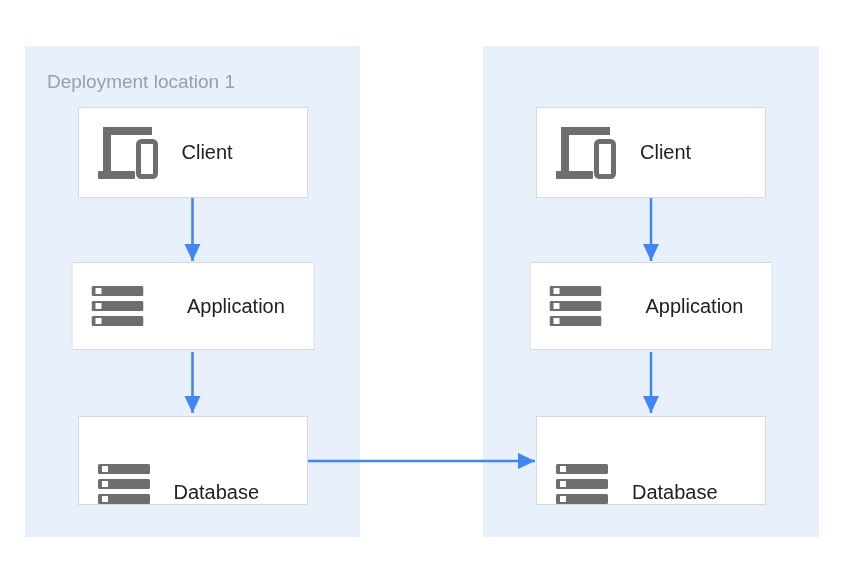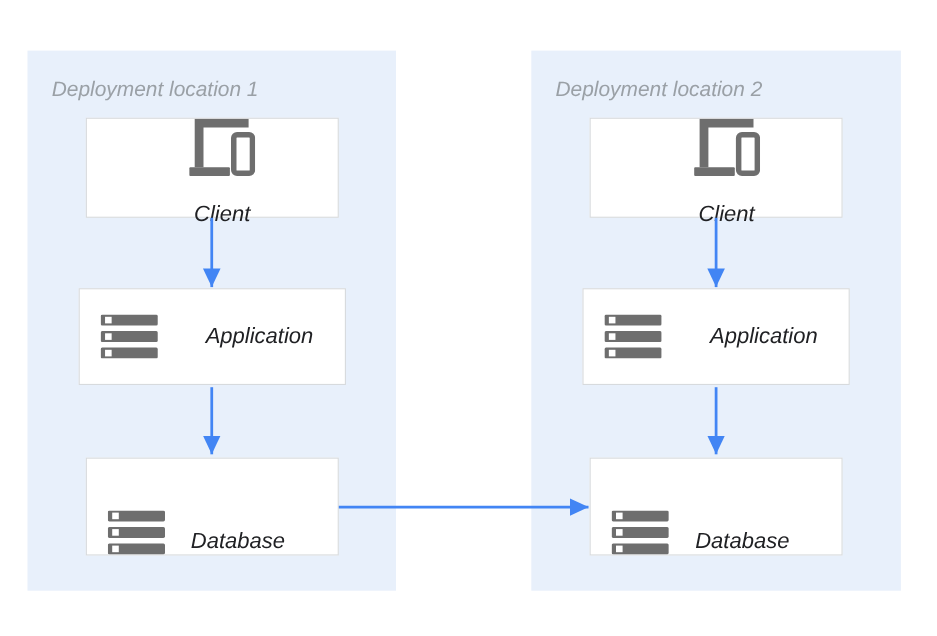--- a/index.html
+++ b/index.html
@@ -13,21 +13,20 @@
     width: 852px;
     height: 578px;
     background: #ffffff;
     overflow: hidden;
   }
   .panel {
     position: absolute;
     top: 46px;
     height: 491px;
     background: var(--panel-bg, #E8F0FB);
-    font-style: italic;
   }
   .panel-1 { left: 25px;  width: 335px; }
   .panel-2 { left: 483px; width: 336px; }
   .panel-title {
     position: absolute;
     top: 24px;
     left: 22px;
     font-size: 19px;
     line-height: 23px;
     color: var(--title-text, #9AA0A6);
@@ -38,21 +37,21 @@
     left: 50%;
     transform: translateX(-50%);
     box-sizing: border-box;
     background: #ffffff;
     border: 1px solid var(--node-border, #D7DADD);
     display: flex;
     align-items: center;
     padding-left: 19px;
     gap: 24px;
   }
-  .node-client      { top: 61px;  width: 230px; height: 91px; flex-direction: column; }
+  .node-client      { top: 61px;  width: 230px; height: 91px; }
   .node-application { top: 216px; width: 243px; height: 88px; gap: 44px; }
   .node-database    { top: 370px; width: 230px; height: 89px; align-items: flex-end; }
   .node .label {
     font-size: 20px;
     color: var(--label-text, #202124);
     white-space: nowrap;
   }
   .icon { display: inline-flex; flex: 0 0 auto; }
   .icon svg { display: block; }
   .icon .bar   { fill: var(--icon, #6E6E6E); }
@@ -119,21 +118,20 @@
           <rect class="sq" x="4" y="2" width="6" height="6"></rect>
           <rect class="sq" x="4" y="17" width="6" height="6"></rect>
           <rect class="sq" x="4" y="32" width="6" height="6"></rect>
         </svg>
       </span>
       <span class="label">Database</span>
     </div>
   </section>
 
   <section class="panel panel-2">
-    <div class="panel-title">Deployment location 2</div>
 
     <div class="node node-client">
       <span class="icon">
         <svg width="60" height="52" viewBox="0 0 60 52">
           <path class="solid" d="M5,0 h49 v8 h-41 v36 h-8 z"></path>
           <rect class="solid" x="0" y="44" width="37" height="8" rx="1"></rect>
           <rect class="outline" x="40.5" y="14.5" width="17" height="35" rx="3"></rect>
         </svg>
       </span>
       <span class="label">Client</span>

